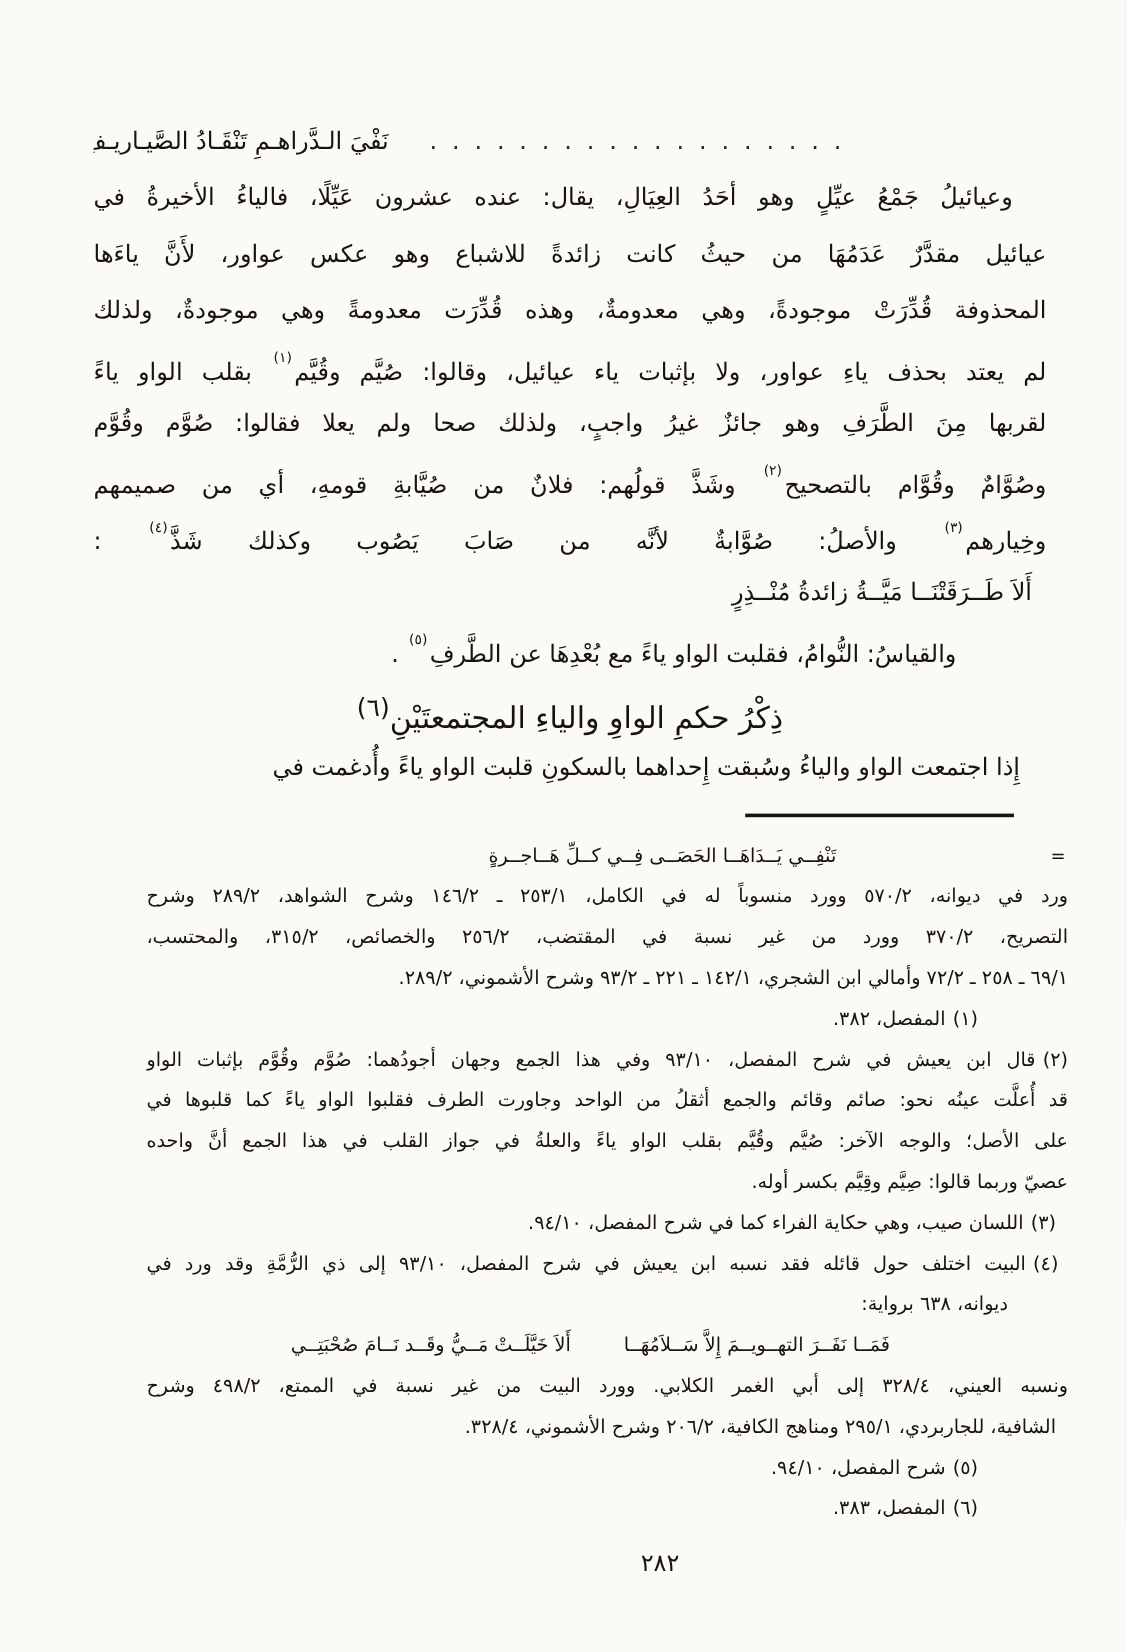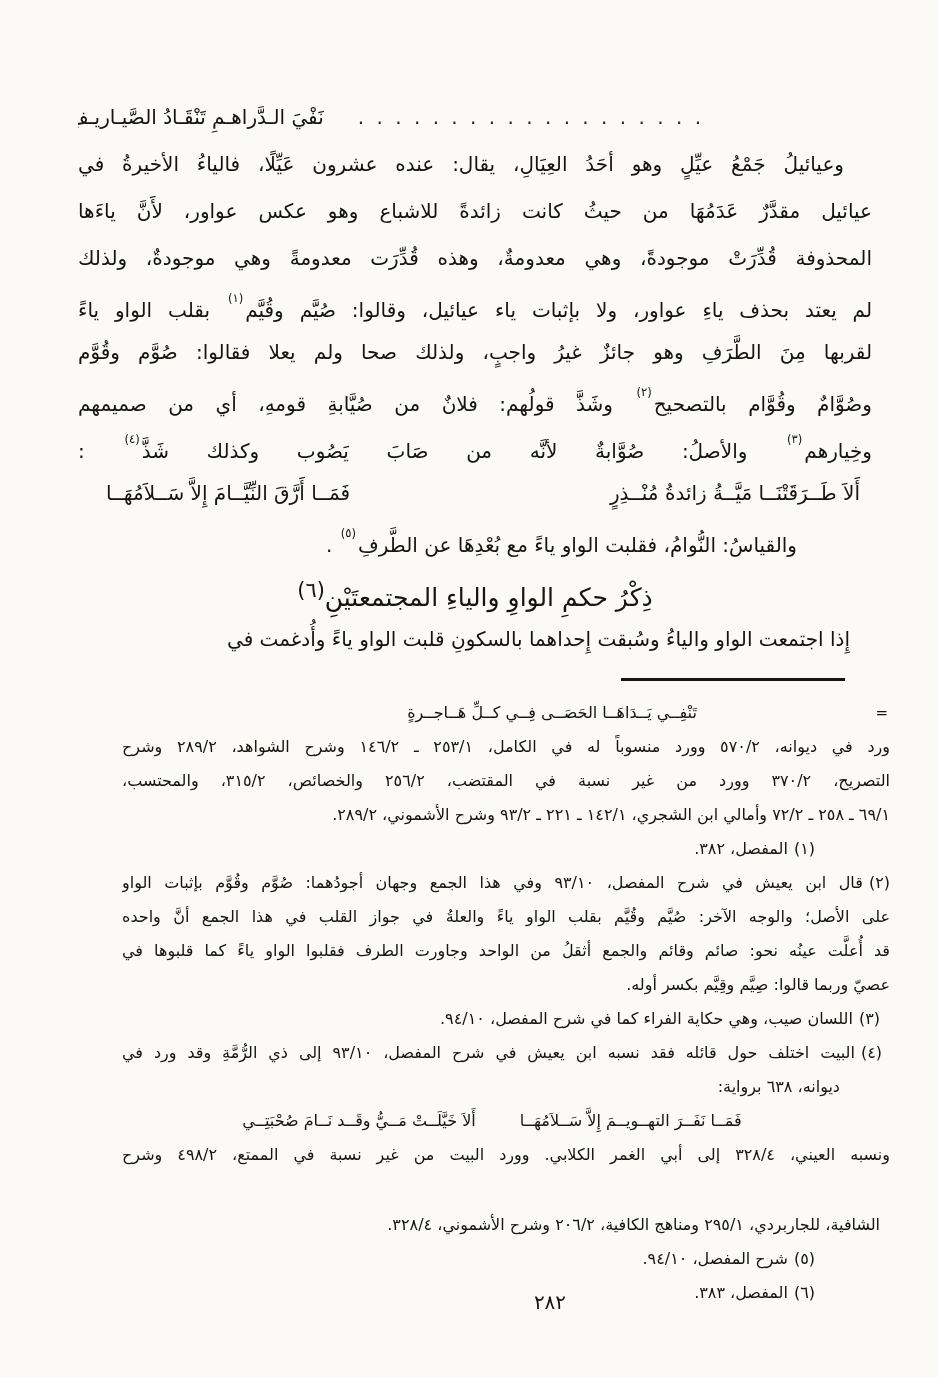--- a/index.html
+++ b/index.html
@@ -59,43 +59,42 @@
       </div>
       <div class="bline just" style="text-indent: 28px;">وعيائيلُ جَمْعُ عيِّلٍ وهو أحَدُ العِيَالِ، يقال: عنده عشرون عَيِّلًا، فالياءُ الأخيرةُ في</div>
       <div class="bline just">عيائيل مقدَّرٌ عَدَمُهَا من حيثُ كانت زائدةً للاشباع وهو عكس عواور، لأَنَّ ياءَها</div>
       <div class="bline just">المحذوفة قُدِّرَتْ موجودةً، وهي معدومةٌ، وهذه قُدِّرَت معدومةً وهي موجودةٌ، ولذلك</div>
       <div class="bline just">لم يعتد بحذف ياءِ عواور، ولا بإثبات ياء عيائيل، وقالوا: صُيَّم وقُيَّم<sup>(١)</sup> بقلب الواو ياءً</div>
       <div class="bline just">لقربها مِنَ الطَّرَفِ وهو جائزٌ غيرُ واجبٍ، ولذلك صحا ولم يعلا فقالوا: صُوَّم وقُوَّم</div>
       <div class="bline just">وصُوَّامٌ وقُوَّام بالتصحيح<sup>(٢)</sup> وشَذَّ قولُهم: فلانٌ من صُيَّابةِ قومهِ، أي من صميمهم</div>
       <div class="bline just">وخِيارهم<sup>(٣)</sup> والأصلُ: صُوَّابةٌ لأنَّه من صَابَ يَصُوب وكذلك شَذَّ<sup>(٤)</sup> :</div>
       <div class="bline verse">
         <span class="hemi">أَلاَ طَــرَقَتْنَــا مَيَّــةُ زائدةُ مُنْــذِرٍ</span>
-        <span class="hemi">فَمَــا أَرَّقَ النِّيَّــامَ إِلاَّ سَــلاَمُهَــا</span>
       </div>
       <div class="bline" style="text-indent: 75px;">والقياسُ: النُّوامُ، فقلبت الواو ياءً مع بُعْدِهَا عن الطَّرفِ<sup>(٥)</sup> .</div>
       <div class="heading">ذِكْرُ حكمِ الواوِ والياءِ المجتمعتَيْنِ<sup>(٦)</sup></div>
       <div class="bline" style="text-indent: 22px;">إِذا اجتمعت الواو والياءُ وسُبقت إِحداهما بالسكونِ قلبت الواو ياءً وأُدغمت في</div>
     </main>
   <div class="fn-separator"></div>
   <section class="footnotes">
       <div class="fn-line fn-verse-open"><span class="hemi">تَنْفِــي يَــدَاهَــا الحَصَــى فِــي كــلِّ هَــاجــرةٍ</span><span class="fn-cont-mark">=</span></div>
       <div class="fn-line just">ورد في ديوانه، ٥٧٠/٢ وورد منسوباً له في الكامل، ٢٥٣/١ ـ ١٤٦/٢ وشرح الشواهد، ٢٨٩/٢ وشرح</div>
       <div class="fn-line just">التصريح، ٣٧٠/٢ وورد من غير نسبة في المقتضب، ٢٥٦/٢ والخصائص، ٣١٥/٢، والمحتسب،</div>
       <div class="fn-line">٦٩/١ ـ ٢٥٨ ـ ٧٢/٢ وأمالي ابن الشجري، ١٤٢/١ ـ ٢٢١ ـ ٩٣/٢ وشرح الأشموني، ٢٨٩/٢.</div>
       <div class="fn-line" style="padding-right: 75px;"><span class="fn-num">(١)</span>المفصل، ٣٨٢.</div>
       <div class="fn-line just"><span class="fn-num">(٢)</span>قال ابن يعيش في شرح المفصل، ٩٣/١٠ وفي هذا الجمع وجهان أجودُهما: صُوَّم وقُوَّم بإثبات الواو</div>
+      <div class="fn-line just">قد أُعلَّت عينُه نحو: صائم وقائم والجمع أثقلُ من الواحد وجاورت الطرف فقلبوا الواو ياءً كما قلبوها في</div>
       <div class="fn-line just">على الأصل؛ والوجه الآخر: صُيَّم وقُيَّم بقلب الواو ياءً والعلةُ في جواز القلب في هذا الجمع أنَّ واحده</div>
-      <div class="fn-line just">قد أُعلَّت عينُه نحو: صائم وقائم والجمع أثقلُ من الواحد وجاورت الطرف فقلبوا الواو ياءً كما قلبوها في</div>
       <div class="fn-line">عصيّ وربما قالوا: صِيَّم وقِيَّم بكسر أوله.</div>
       <div class="fn-line" style="padding-right: 10px;"><span class="fn-num">(٣)</span>اللسان صيب، وهي حكاية الفراء كما في شرح المفصل، ٩٤/١٠.</div>
       <div class="fn-line just" style="padding-right: 8px;"><span class="fn-num">(٤)</span>البيت اختلف حول قائله فقد نسبه ابن يعيش في شرح المفصل، ٩٣/١٠ إلى ذي الرُّمَّةِ وقد ورد في</div>
       <div class="fn-line" style="padding-right: 50px;">ديوانه، ٦٣٨ برواية:</div>
       <div class="fn-line fn-verse">
         <span class="hemi">فَمَــا نَفَــرَ التهــويــمَ إِلاَّ سَــلاَمُهَــا</span>
         <span class="hemi">أَلاَ خَيَّلَــتْ مَــيُّ وقَــد نَــامَ صُحْبَتِــي</span>
       </div>
       <div class="fn-line just">ونسبه العيني، ٣٢٨/٤ إلى أبي الغمر الكلابي. وورد البيت من غير نسبة في الممتع، ٤٩٨/٢ وشرح</div>
-      <div class="fn-line" style="padding-right: 10px; margin-top: 36px;">الشافية، للجاربردي، ٢٩٥/١ ومناهج الكافية، ٢٠٦/٢ وشرح الأشموني، ٣٢٨/٤.</div>
+      <div class="fn-line" style="padding-right: 10px;">الشافية، للجاربردي، ٢٩٥/١ ومناهج الكافية، ٢٠٦/٢ وشرح الأشموني، ٣٢٨/٤.</div>
       <div class="fn-line" style="padding-right: 75px;"><span class="fn-num">(٥)</span>شرح المفصل، ٩٤/١٠.</div>
       <div class="fn-line" style="padding-right: 75px;"><span class="fn-num">(٦)</span>المفصل، ٣٨٣.</div>
     </section>
   <div class="page-number">٢٨٢</div>
 </div>
 
 </body></html>

